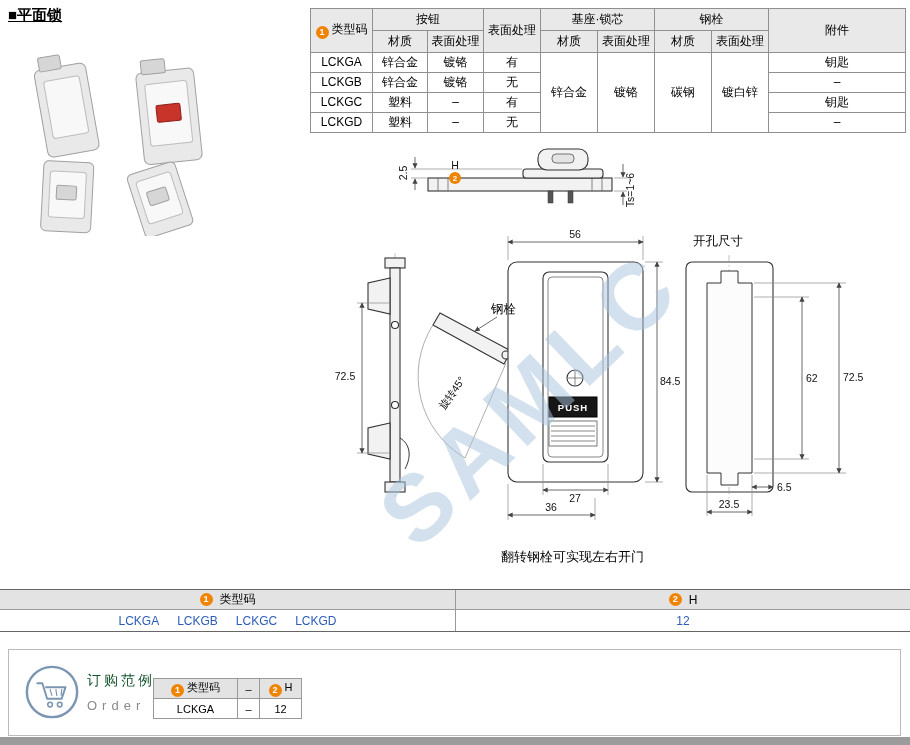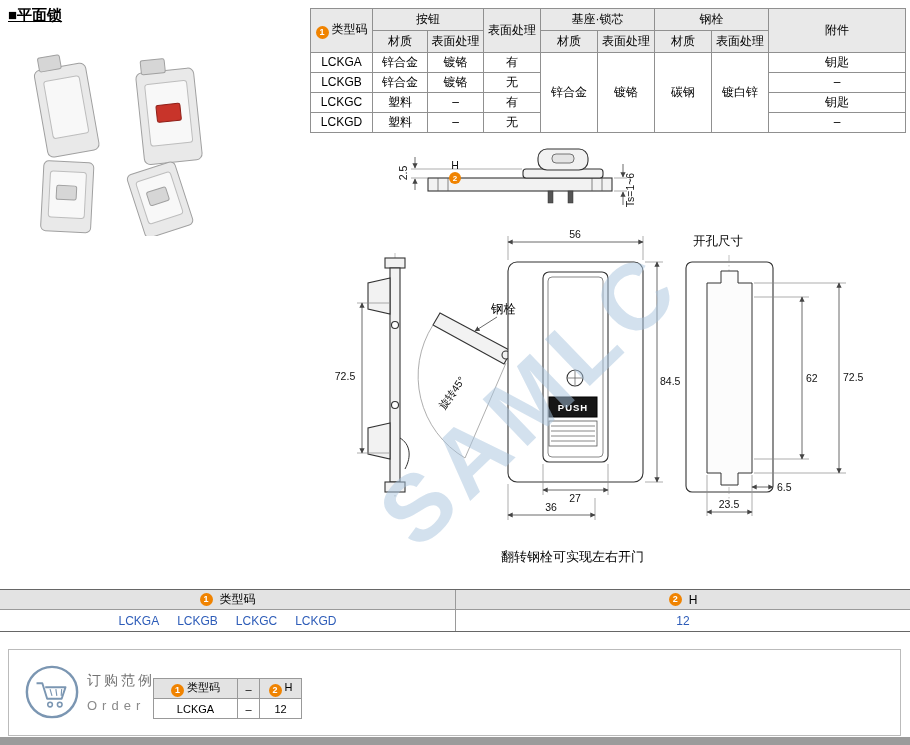--- a/index.html
+++ b/index.html
@@ -49,21 +49,21 @@
   .sel-h { height: 20px; background: #e3e3e3; border-bottom: 1px solid #9a9a9a; display: flex; }
   .sel-d { height: 21px; display: flex; background: #fff; }
   .sel-cell { width: 455px; display: flex; align-items: center; justify-content: center; font-size: 12px; gap: 4px; }
   .sel-cell.rb { border-left: 1px solid #9a9a9a; }
   .sel-cell.codes { gap: 18px; }
 
   
   .order { position: absolute; left: 8px; top: 649px; width: 893px; height: 87px; border: 1px solid #bbb; z-index: 10; background: #fff; }
   .cart { position: absolute; left: 14px; top: 13px; }
   .order-labels { position: absolute; left: 78px; top: 22px; }
-  .order-cn { font-size: 14px; color: #737373; letter-spacing: 3px; }
+  .order-cn { font-size: 14px; color: #14532d; letter-spacing: 3px; }
   .order-en { font-size: 13px; color: #8a8a8a; letter-spacing: 5px; margin-top: 8px; }
   .mini { position: absolute; left: 144px; top: 28px; border-collapse: collapse; table-layout: fixed; }
   .mini th, .mini td { border: 1px solid #999; font-size: 11px; font-weight: normal; text-align: center; height: 20px; padding: 0 4px; color: #000; }
   .mini th { background: #e3e3e3; }
 
   .bottombar { position: absolute; left: 0; top: 737px; width: 910px; height: 8px; background: #9b9b9b; z-index: 10; }
 </style>
 </head>
 <body>
 

